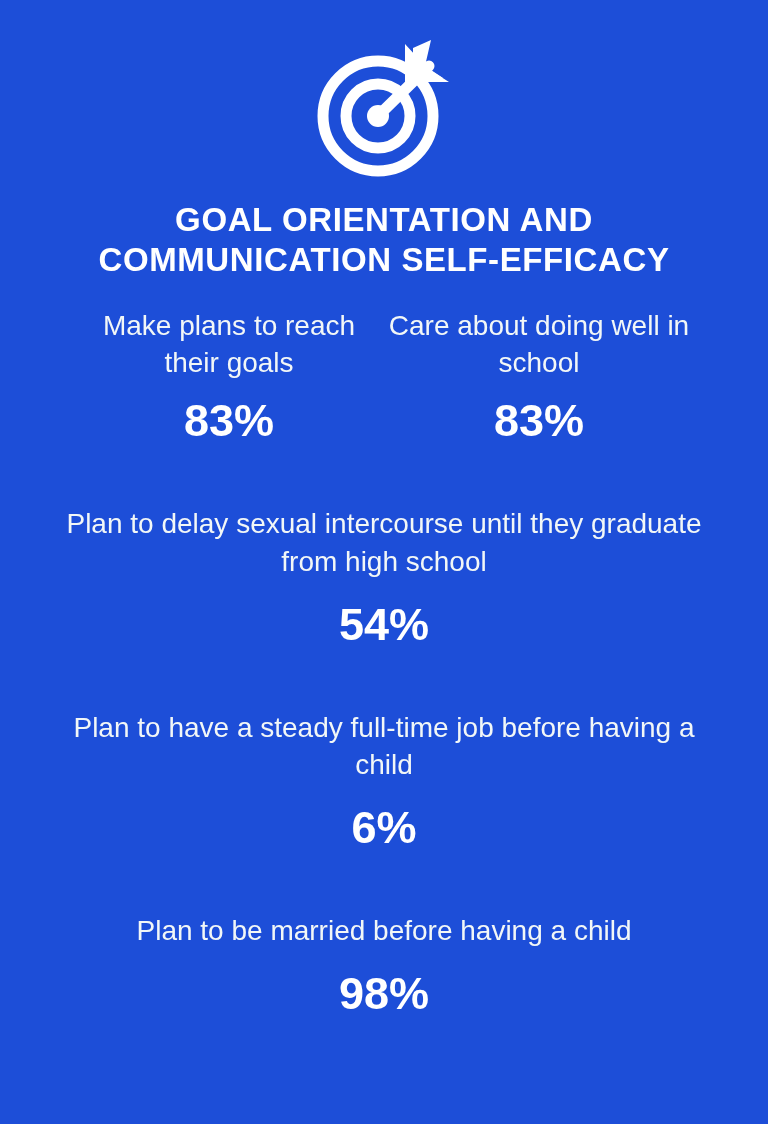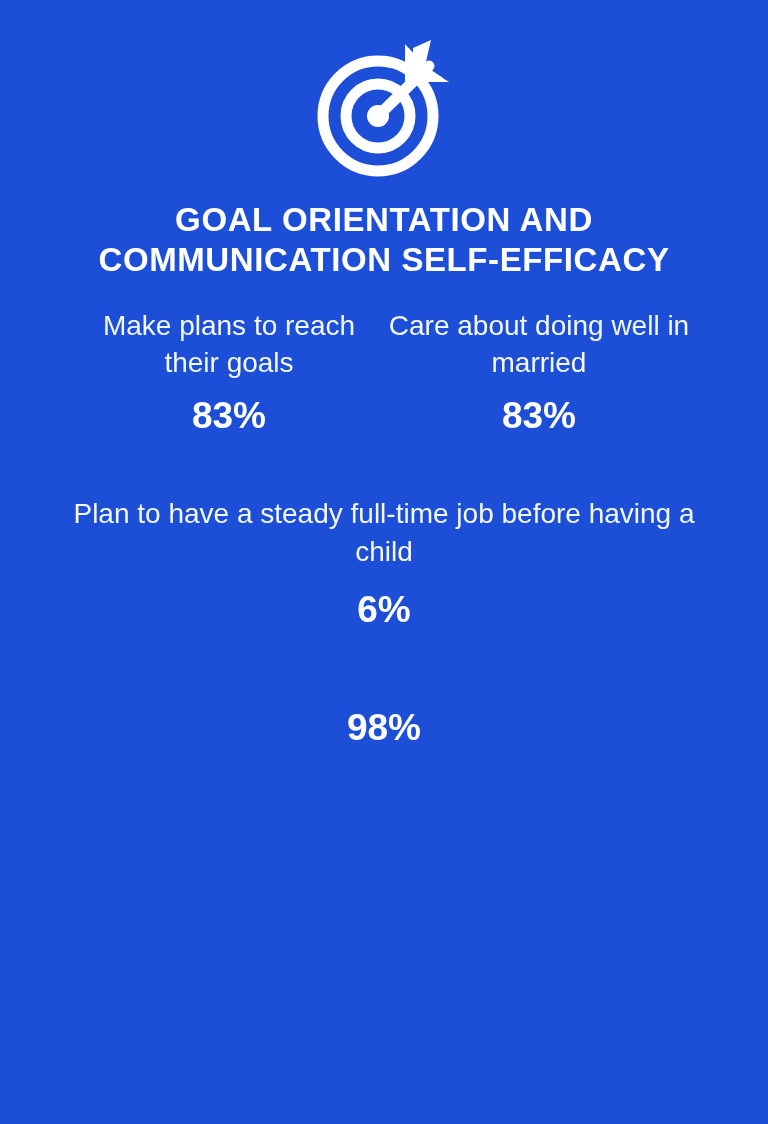--- a/index.html
+++ b/index.html
@@ -59,21 +59,21 @@
     text-align: center;
     color: #ffffff;
   }
   .stat .label {
     font-size: 28px;
     line-height: 1.33;
     font-weight: 400;
     color: #f2f7f7;
   }
   .stat .value {
-    font-size: 37px;
+    font-size: 45px;
     font-weight: bold;
     margin-top: 14px;
     color: #ffffff;
   }
   .col {
     width: 310px;
   }
   .stat-full {
     width: 660px;
     margin-top: 58px;
@@ -109,29 +109,34 @@
   <div class="title">GOAL ORIENTATION AND COMMUNICATION SELF-EFFICACY</div>
 
   <div class="stats">
 
     <div class="row-two">
       <div class="stat col">
         <div class="label">Make plans to reach their goals</div>
         <div class="value">83%</div>
       </div>
       <div class="stat col">
-        <div class="label">Care about doing well in married</div>
+        <div class="label">Care about doing well in school</div>
         <div class="value">83%</div>
       </div>
     </div>
 
+    <div class="stat stat-full">
+      <div class="label">Plan to delay sexual intercourse until they graduate from high school</div>
+      <div class="value">54%</div>
+    </div>
 
     <div class="stat stat-full">
       <div class="label">Plan to have a steady full-time job before having a child</div>
       <div class="value">6%</div>
     </div>
 
     <div class="stat stat-full">
+      <div class="label">Plan to be married before having a child</div>
       <div class="value">98%</div>
     </div>
 
   </div>
 </div>
 
 </body></html>

